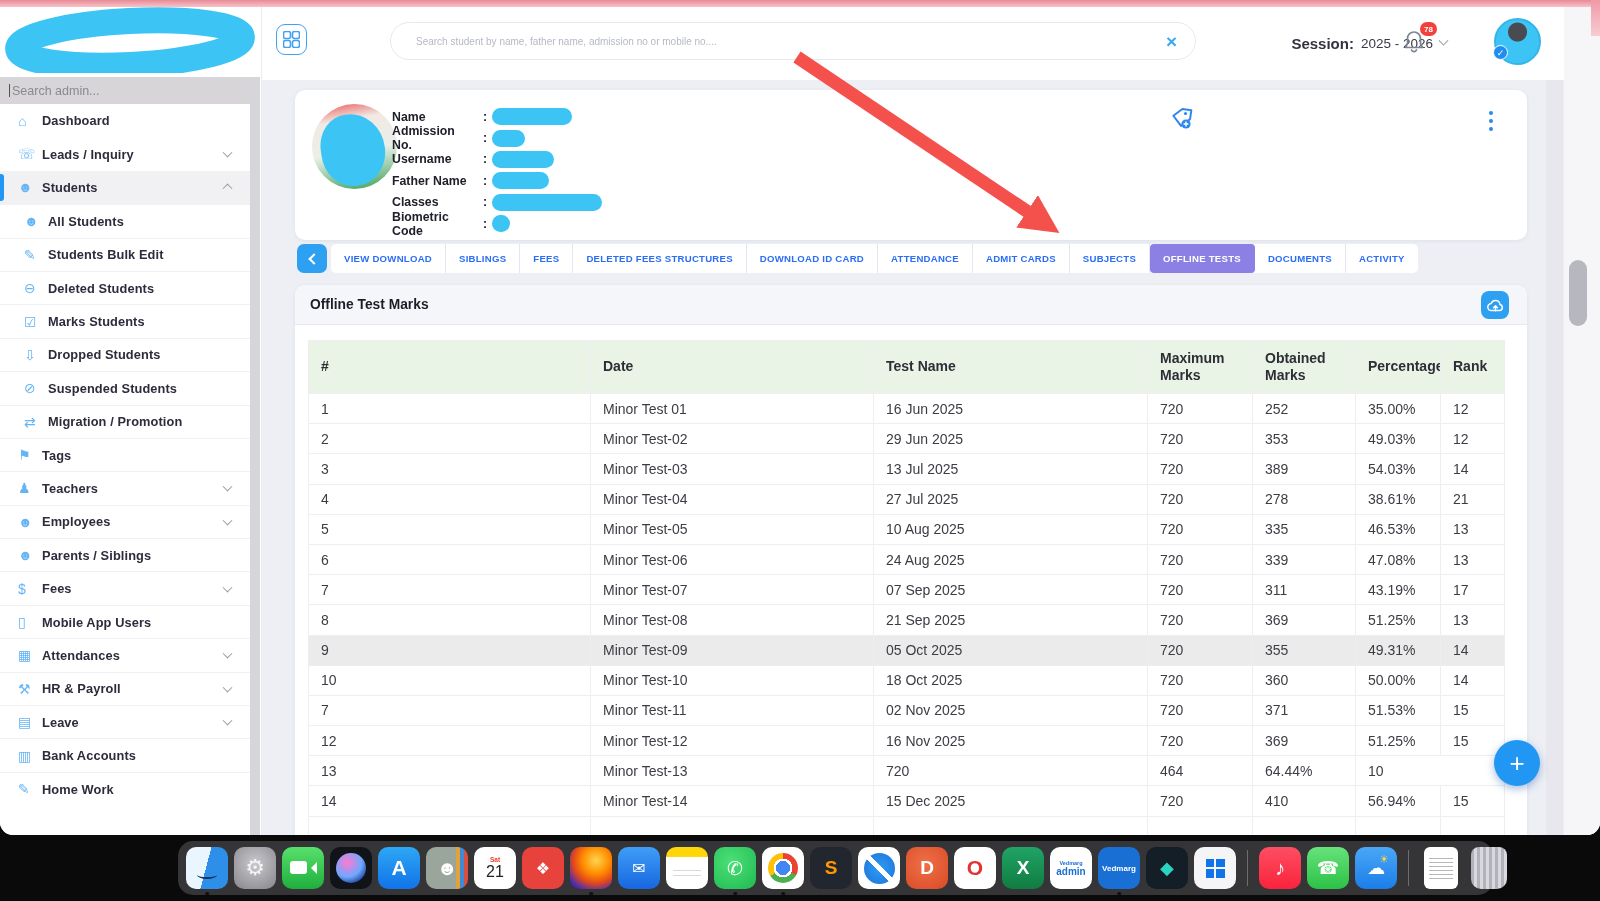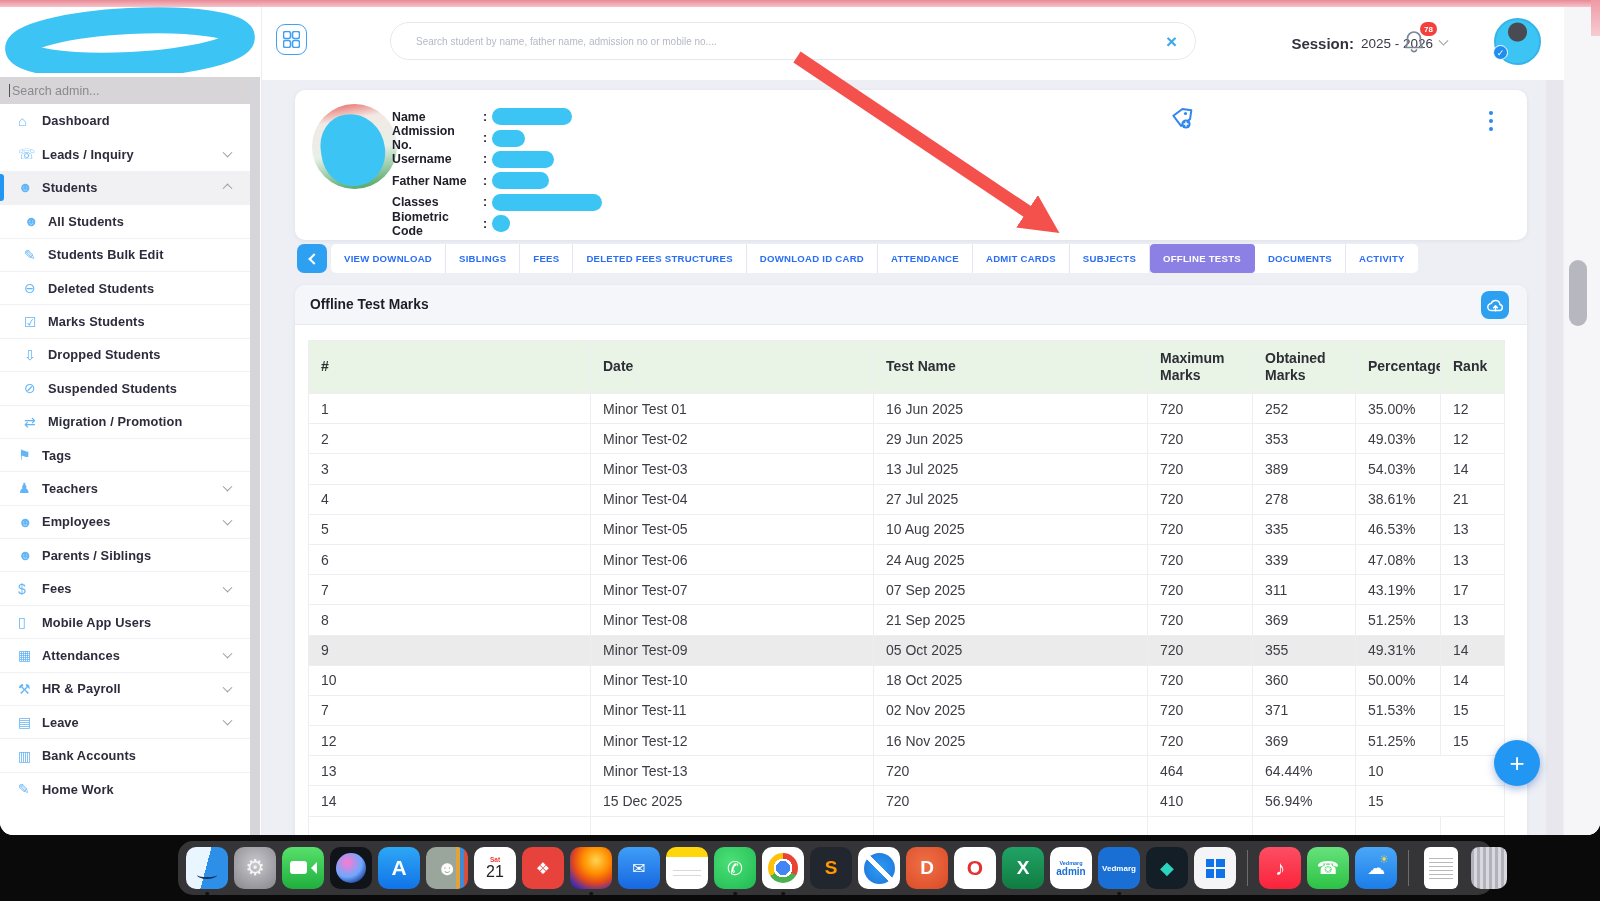--- a/index.html
+++ b/index.html
@@ -495,20 +495,21 @@
               <div class="trow tbody-row">
                 <div>13</div>
                 <div>Minor Test-13</div>
                 <div>720</div>
                 <div>464</div>
                 <div>64.44%</div>
                 <div>10</div>
               </div>
               <div class="trow tbody-row">
                 <div>14</div>
+                <div>Minor Test-14</div>
                 <div>15 Dec 2025</div>
                 <div>720</div>
                 <div>410</div>
                 <div>56.94%</div>
                 <div>15</div>
               </div>
               <div class="trow tbody-row partial">
                 <div></div>
                 <div></div>
                 <div></div>

